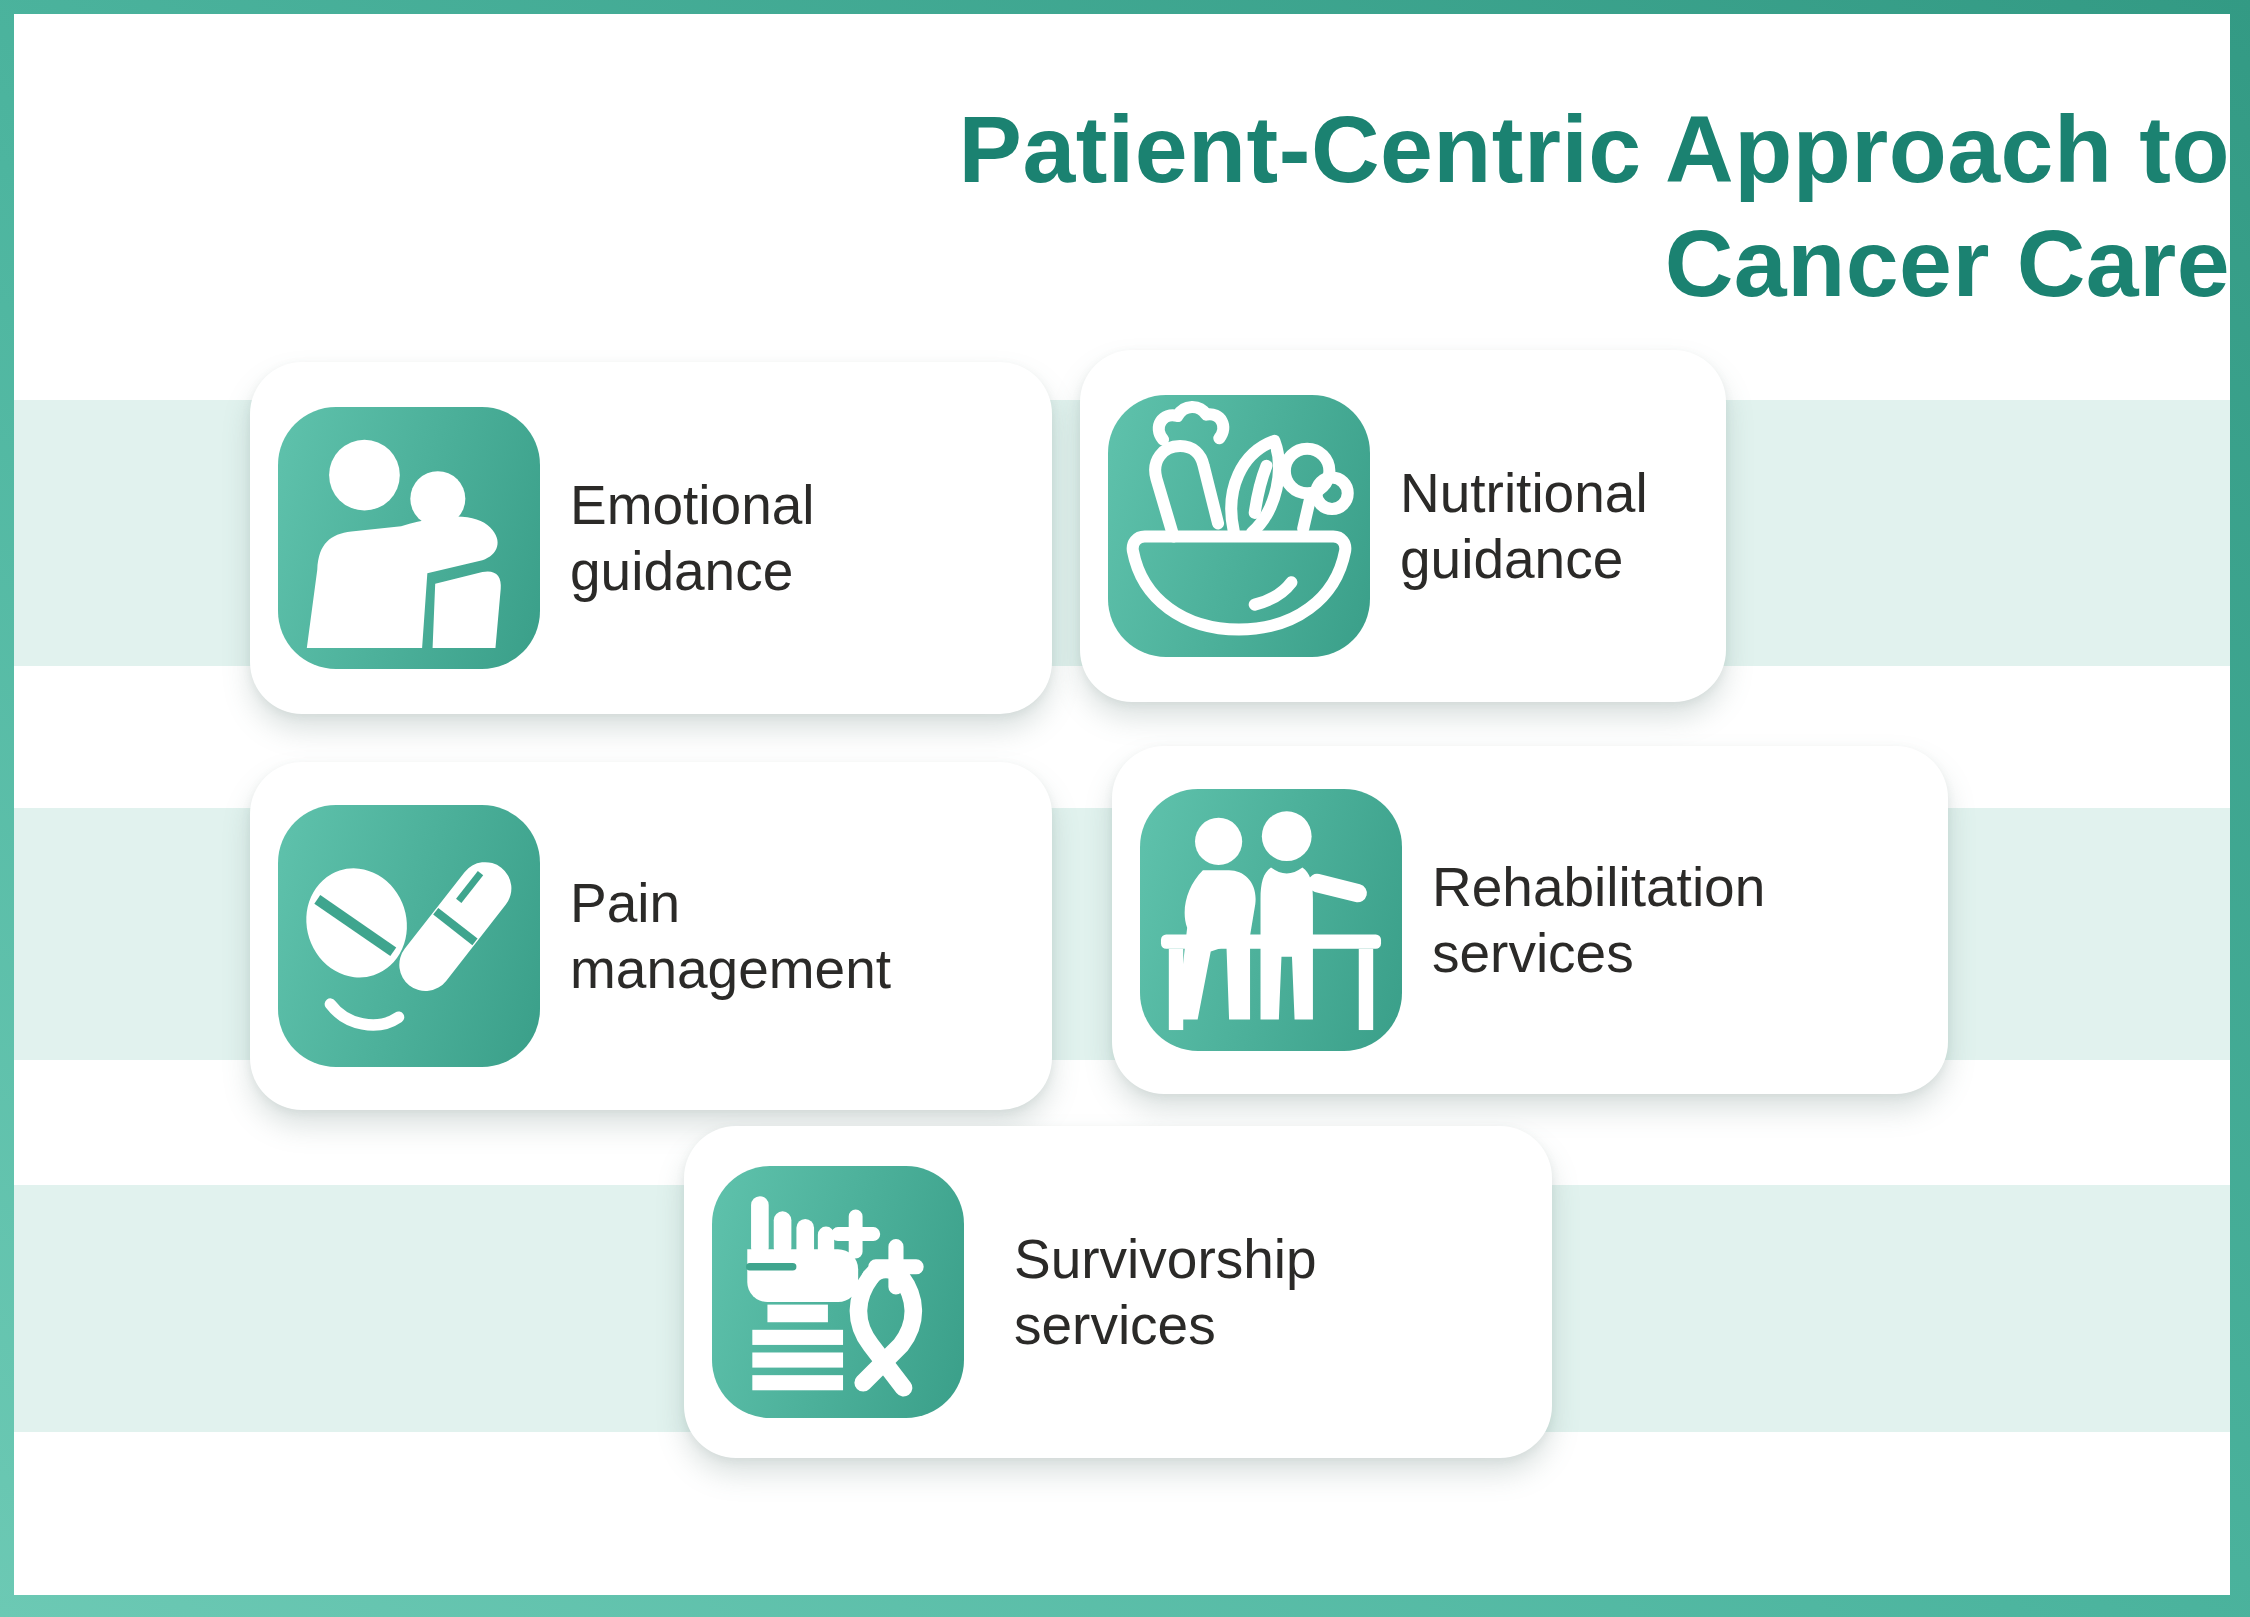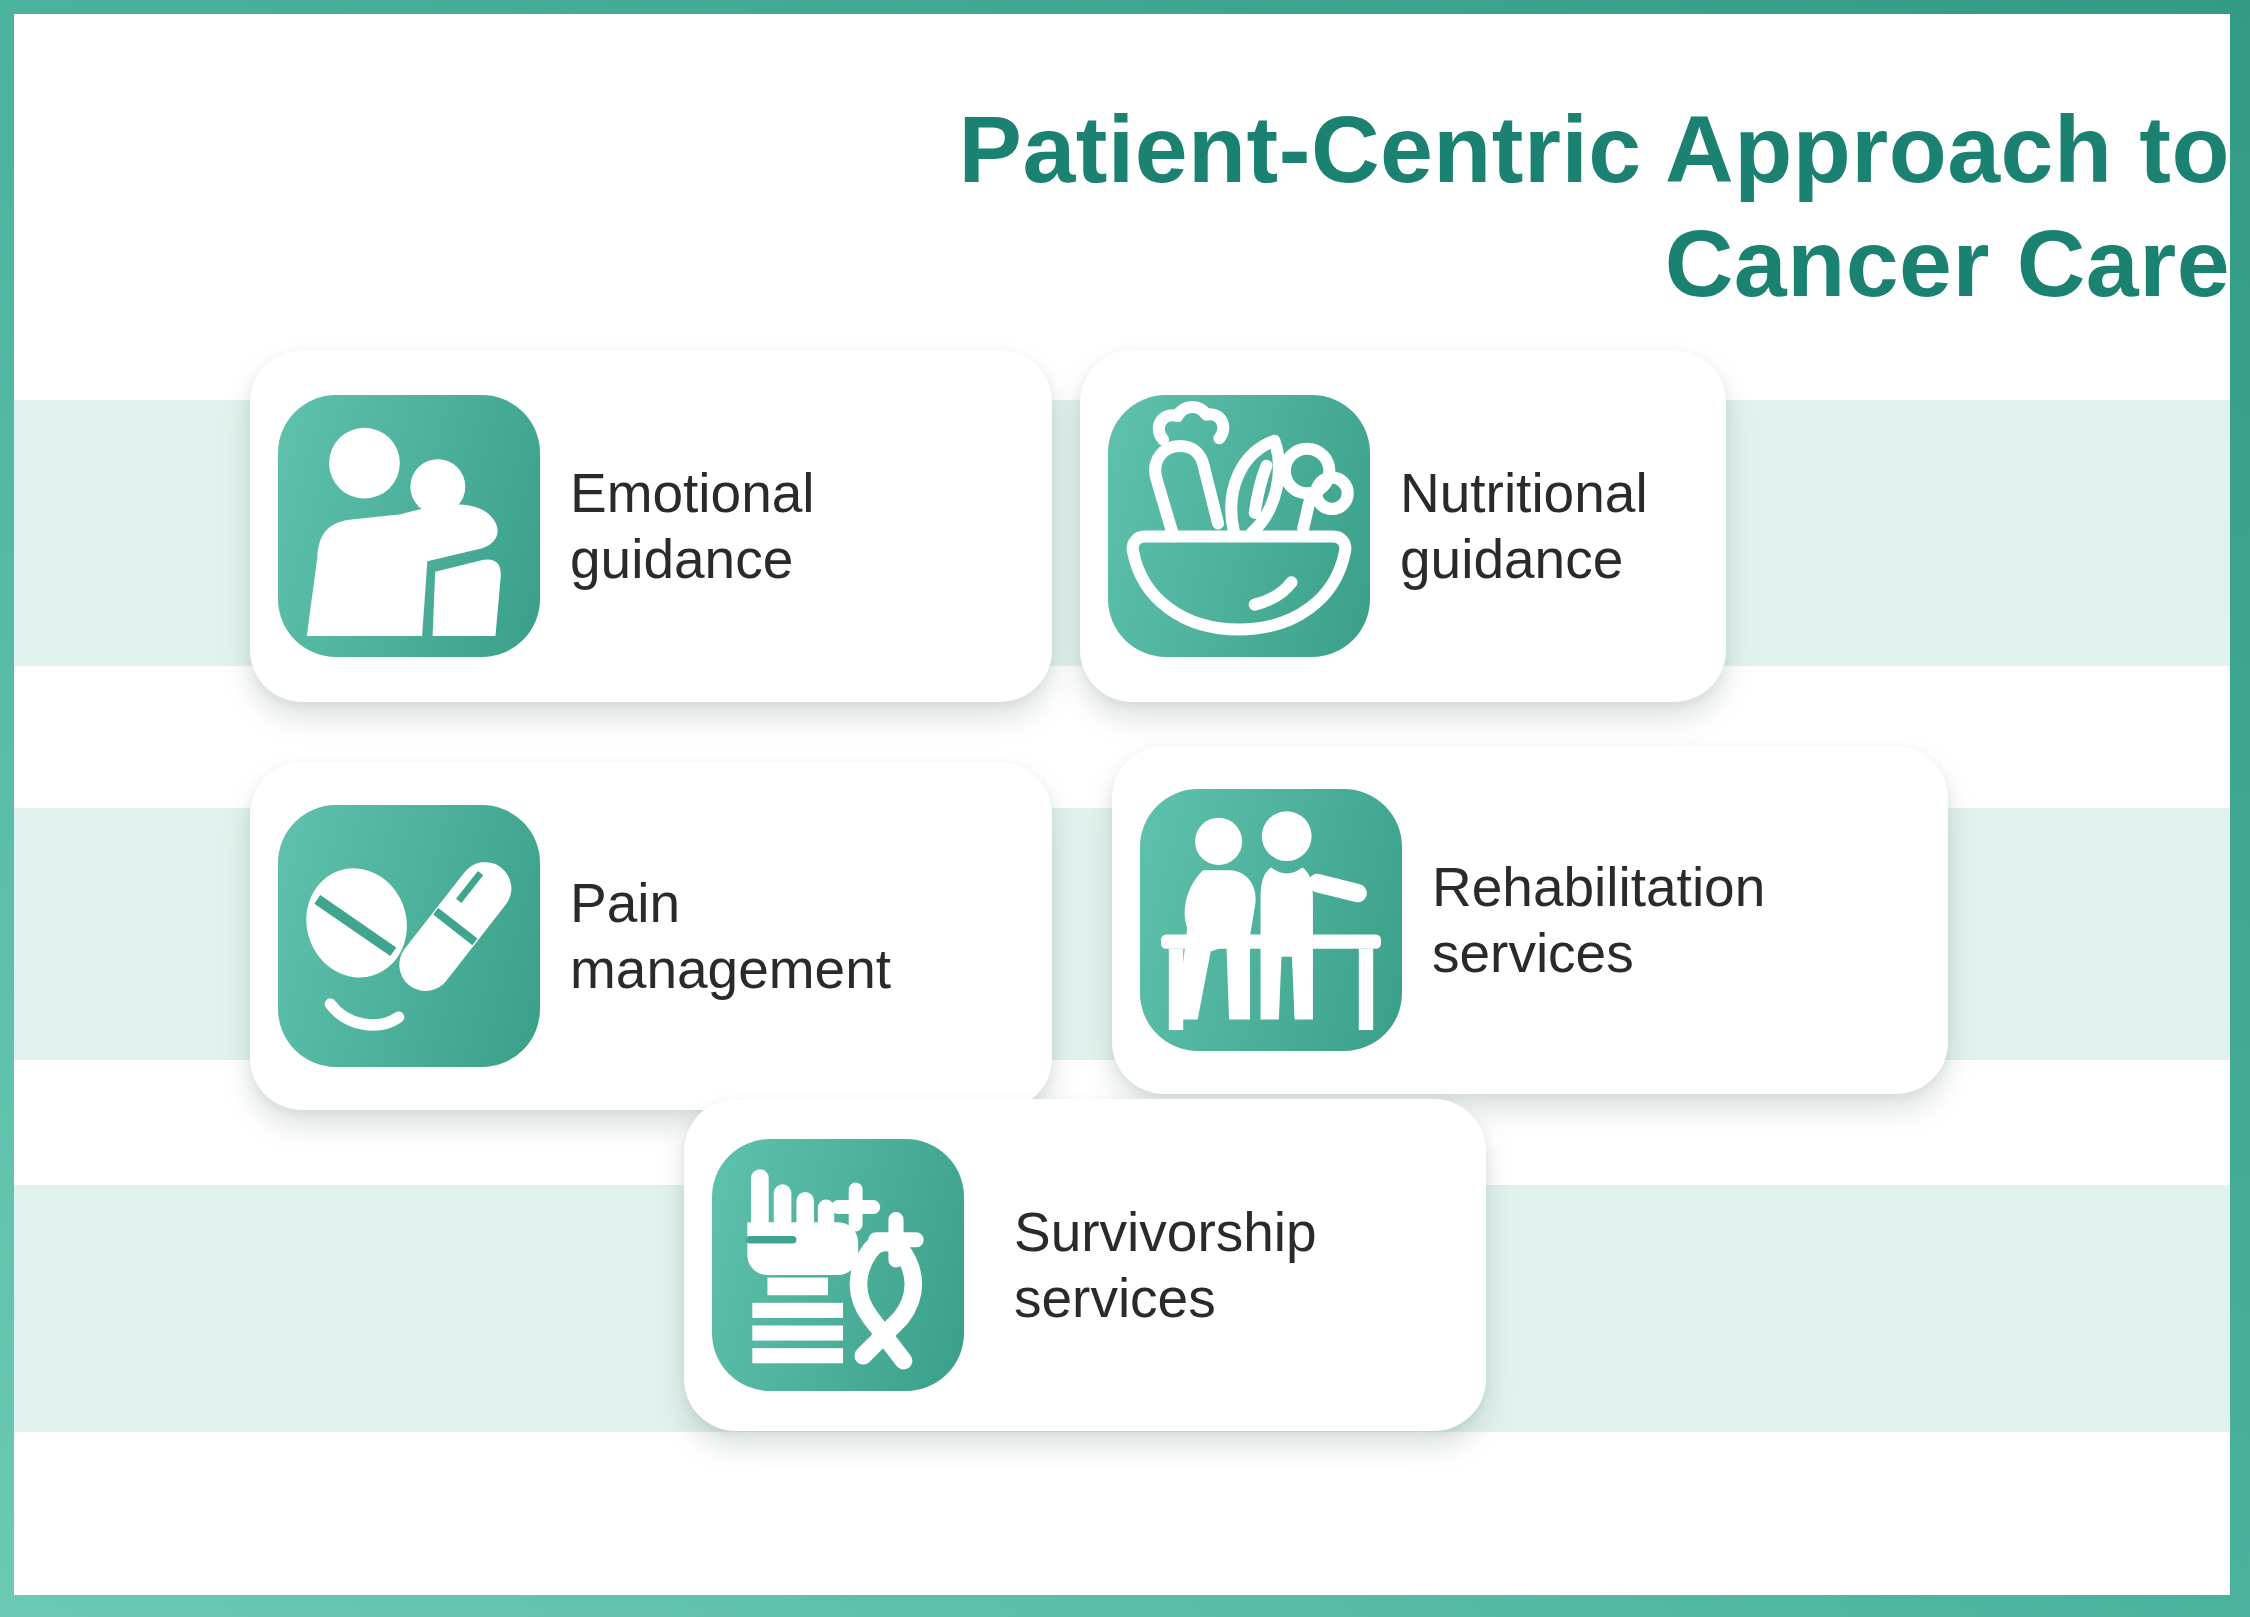--- a/index.html
+++ b/index.html
@@ -79,21 +79,21 @@
 
     <div class="stripe stripe-1"></div>
     <div class="stripe stripe-2"></div>
     <div class="stripe stripe-3"></div>
 
     <div class="title">
       <div>Patient-Centric Approach to</div>
       <div>Cancer Care</div>
     </div>
 
-    <div class="card" style="left:236px; top:336px; width:802px; height:352px">
+    <div class="card" style="left:236px; top:348px; width:802px; height:352px">
       <div class="tile">
         <svg viewBox="0 0 100 100" fill="#ffffff">
           <circle cx="33" cy="26" r="13.5"></circle>
           <circle cx="61" cy="35" r="10.5"></circle>
           <path d="M11,92 L15,62 C15.5,52 20,48.5 28,47.5 L47,45.5 C66,40 76,41 81,46 C86,51 84,56.5 78,58.5 L57,63.5 L55,92 Z"></path>
           <path d="M59,92 L60,67.5 L78,63 C83,62 85.5,64.5 85,69.5 L83,92 Z"></path>
         </svg>
       </div>
       <div class="label">
         <div>Emotional</div>
@@ -159,21 +159,21 @@
           <rect x="11" y="61" width="5.5" height="31"></rect>
           <rect x="83.5" y="61" width="5.5" height="31"></rect>
         </svg>
       </div>
       <div class="label">
         <div>Rehabilitation</div>
         <div>services</div>
       </div>
     </div>
 
-    <div class="card card-5" style="left:670px; top:1085px; width:802px; height:332px">
+    <div class="card card-5" style="left:670px; top:1112px; width:868px; height:332px">
       <div class="tile">
         <svg viewBox="0 0 100 100" fill="#ffffff">
           <rect x="15.5" y="12" width="7" height="24" rx="3.5"></rect>
           <rect x="24.5" y="18" width="7" height="18" rx="3.5"></rect>
           <rect x="33.5" y="21" width="7" height="16" rx="3.5"></rect>
           <rect x="42" y="24" width="6.5" height="14" rx="3.25"></rect>
           <path d="M14,33 h36 a8,8 0 0 1 8,8 v5 a8,8 0 0 1 -8,8 h-28 a8,8 0 0 1 -8,-8 Z"></path>
           <path d="M15,40 h17" fill="none" stroke="#3FA58E" stroke-width="3" stroke-linecap="round"></path>
           <rect x="22" y="55" width="24" height="7"></rect>
           <rect x="16" y="65" width="36" height="6"></rect>

